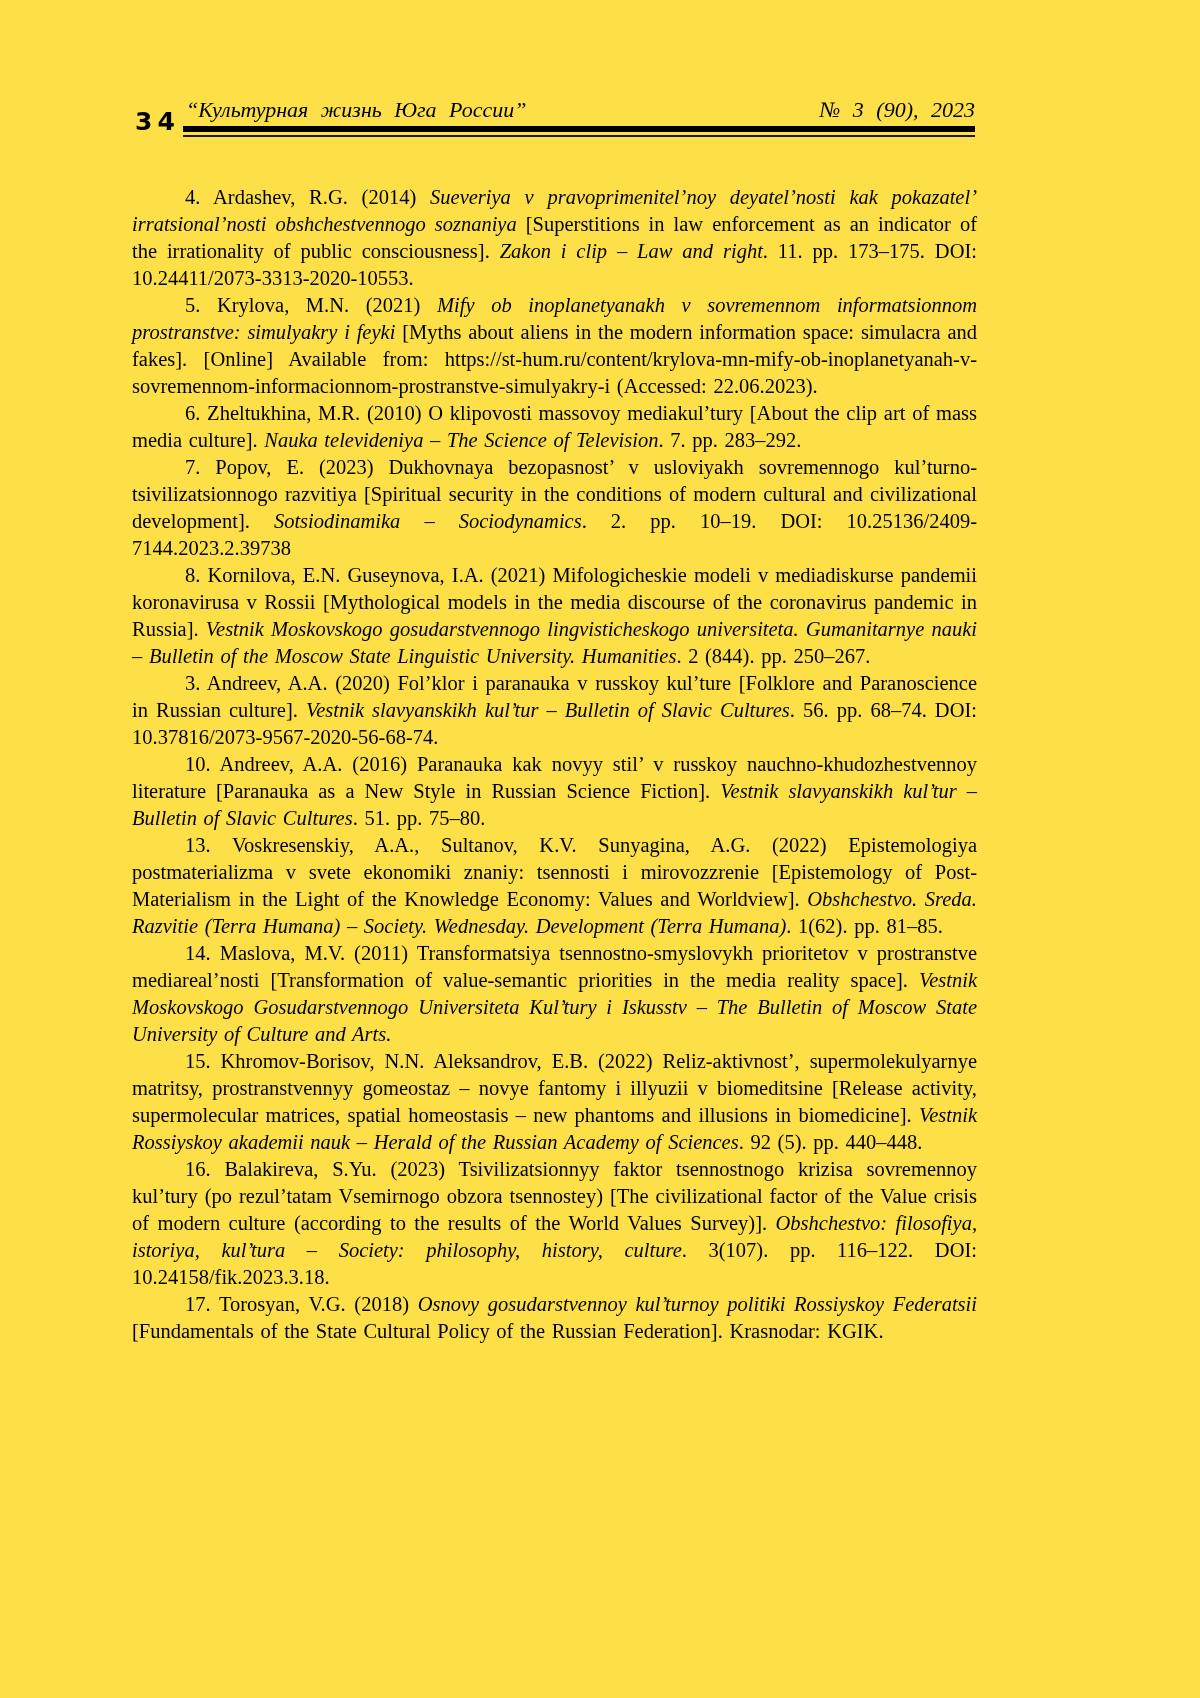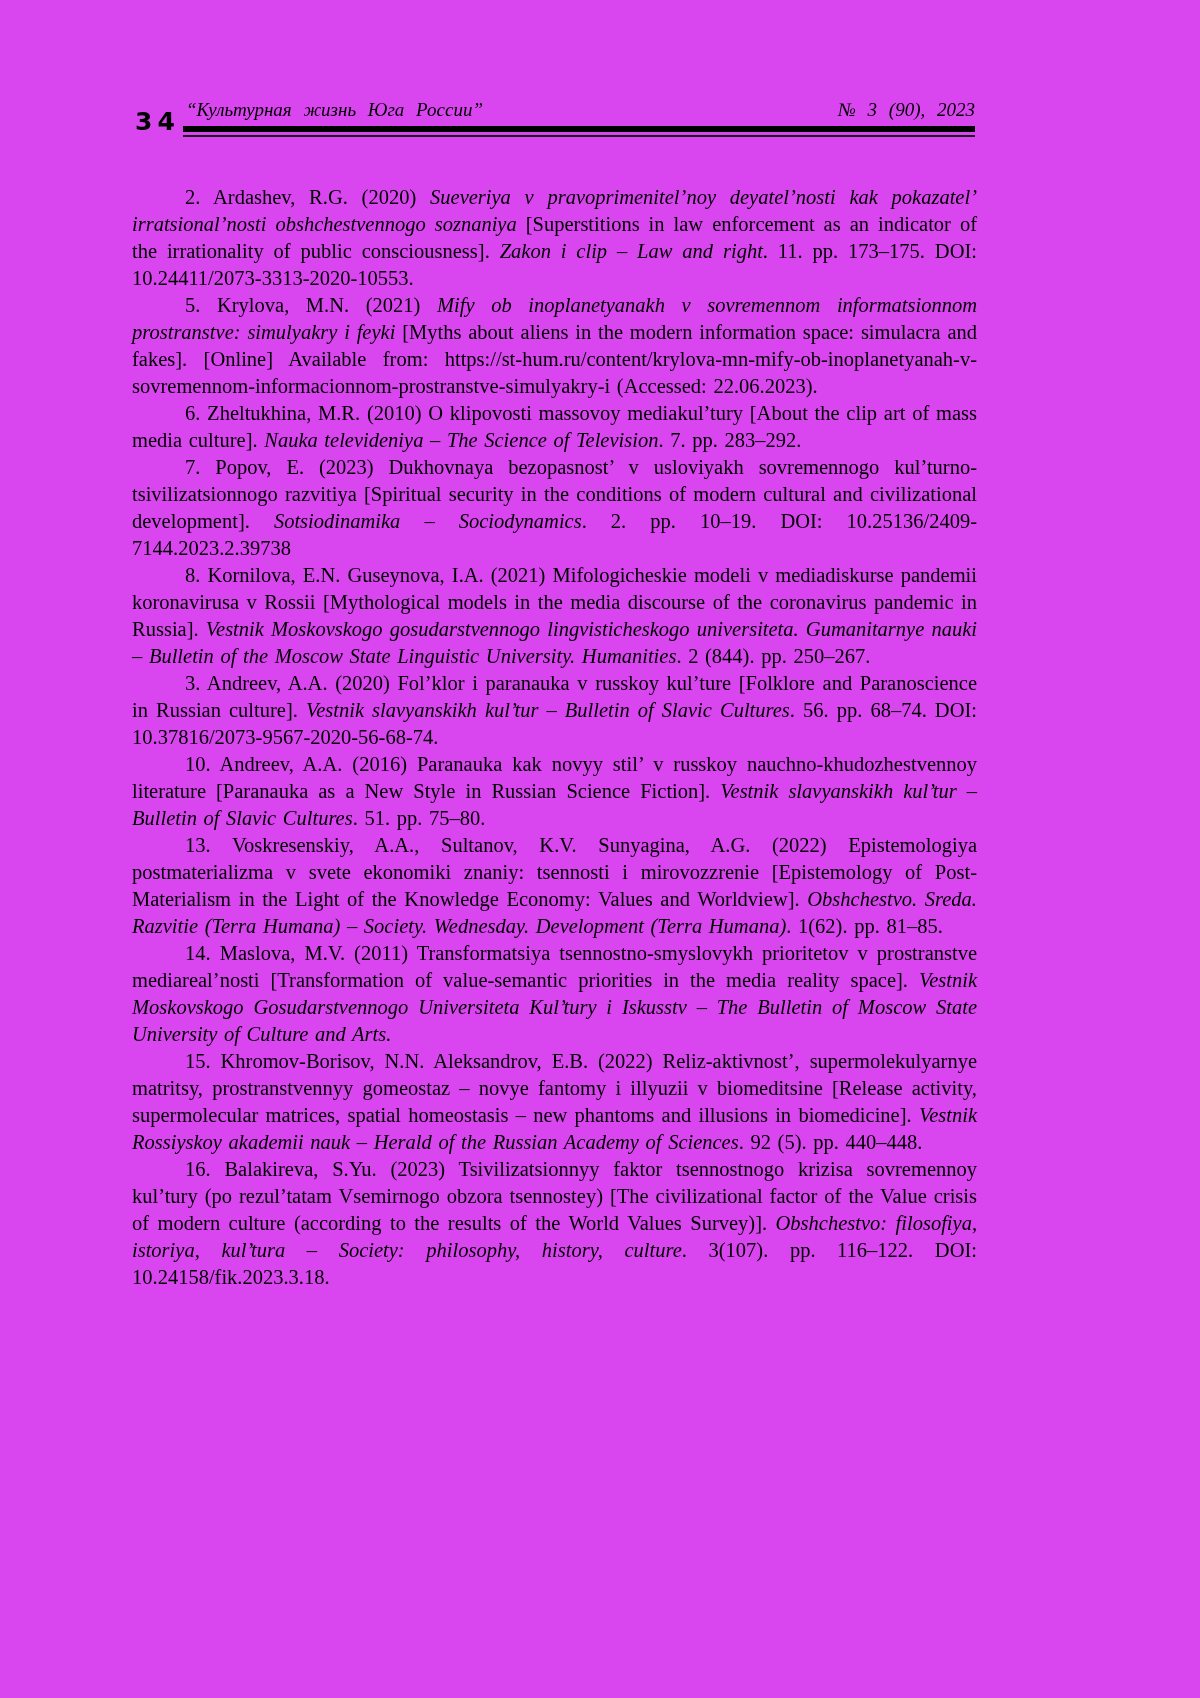--- a/index.html
+++ b/index.html
@@ -4,21 +4,21 @@
 <style>
   html, body {
     margin: 0;
     padding: 0;
     background: #ffffff;
   }
   .page {
     position: relative;
     width: 1200px;
     height: 1698px;
-    background: #d946ef;
+    background: #fde047;
     color: #000000;
     font-family: "Liberation Serif", "DejaVu Serif", serif;
     overflow: hidden;
   }
   
   .page-number {
     position: absolute;
     left: 135px;
     top: 109px;
     font-family: "DejaVu Sans", "Liberation Sans", sans-serif;
@@ -29,21 +29,21 @@
   }
   .running-head {
     position: absolute;
     left: 186px;
     top: 97px;
     width: 789px;
     display: flex;
     justify-content: space-between;
     align-items: baseline;
     font-style: italic;
-    font-size: 19px;
+    font-size: 22px;
     line-height: 26px;
     word-spacing: 7px;
     white-space: nowrap;
   }
   .header-rule {
     position: absolute;
     left: 183px;
     top: 126px;
     width: 792px;
   }
@@ -87,26 +87,27 @@
     <span class="journal-title">“Культурная жизнь Юга России”</span>
     <span class="issue-info">№ 3 (90), 2023</span>
   </div>
 
   <div class="header-rule">
     <div class="rule-thick"></div>
     <div class="rule-thin"></div>
   </div>
 
   <div class="references">
-      <p class="ref"><span>2. Ardashev, R.G. (2020) </span><i>Sueveriya v pravoprimenitel’noy deyatel’nosti kak pokazatel’ irratsional’nosti obshchestvennogo soznaniya</i><span> [Superstitions in law enforcement as an indicator of the irrationality of public consciousness]. </span><i>Zakon i clip – Law and right</i><span>. 11. pp. 173–175. DOI: 10.24411/2073-3313-2020-10553.</span></p>
+      <p class="ref"><span>4. Ardashev, R.G. (2014) </span><i>Sueveriya v pravoprimenitel’noy deyatel’nosti kak pokazatel’ irratsional’nosti obshchestvennogo soznaniya</i><span> [Superstitions in law enforcement as an indicator of the irrationality of public consciousness]. </span><i>Zakon i clip – Law and right</i><span>. 11. pp. 173–175. DOI: 10.24411/2073-3313-2020-10553.</span></p>
       <p class="ref"><span>5. Krylova, M.N. (2021) </span><i>Mify ob inoplanetyanakh v sovremennom informatsionnom prostranstve: simulyakry i feyki</i><span> [Myths about aliens in the modern information space: simulacra and fakes]. [Online] Available from: https://st-hum.ru/content/krylova-mn-mify-ob-inoplanetyanah-v-sovremennom-informacionnom-prostranstve-simulyakry-i (Accessed: 22.06.2023).</span></p>
       <p class="ref"><span>6. Zheltukhina, M.R. (2010) O klipovosti massovoy mediakul’tury [About the clip art of mass media culture]. </span><i>Nauka televideniya – The Science of Television</i><span>. 7. pp. 283–292.</span></p>
       <p class="ref"><span>7. Popov, E. (2023) Dukhovnaya bezopasnost’ v usloviyakh sovremennogo kul’turno-tsivilizatsionnogo razvitiya [Spiritual security in the conditions of modern cultural and civilizational development]. </span><i>Sotsiodinamika – Sociodynamics</i><span>. 2. pp. 10–19. DOI: 10.25136/2409-7144.2023.2.39738</span></p>
       <p class="ref"><span>8. Kornilova, E.N. Guseynova, I.A. (2021) Mifologicheskie modeli v mediadiskurse pandemii koronavirusa v Rossii [Mythological models in the media discourse of the coronavirus pandemic in Russia]. </span><i>Vestnik Moskovskogo gosudarstvennogo lingvisticheskogo universiteta. Gumanitarnye nauki – Bulletin of the Moscow State Linguistic University. Humanities</i><span>. 2 (844). pp. 250–267.</span></p>
       <p class="ref"><span>3. Andreev, A.A. (2020) Fol’klor i paranauka v russkoy kul’ture [Folklore and Paranoscience in Russian culture]. </span><i>Vestnik slavyanskikh kul’tur – Bulletin of Slavic Cultures</i><span>. 56. pp. 68–74. DOI: 10.37816/2073-9567-2020-56-68-74.</span></p>
       <p class="ref"><span>10. Andreev, A.A. (2016) Paranauka kak novyy stil’ v russkoy nauchno-khudozhestvennoy literature [Paranauka as a New Style in Russian Science Fiction]. </span><i>Vestnik slavyanskikh kul’tur – Bulletin of Slavic Cultures</i><span>. 51. pp. 75–80.</span></p>
       <p class="ref"><span>13. Voskresenskiy, A.A., Sultanov, K.V. Sunyagina, A.G. (2022) Epistemologiya postmaterializma v svete ekonomiki znaniy: tsennosti i mirovozzrenie [Epistemology of Post-Materialism in the Light of the Knowledge Economy: Values and Worldview]. </span><i>Obshchestvo. Sreda. Razvitie (Terra Humana) – Society. Wednesday. Development (Terra Humana)</i><span>. 1(62). pp. 81–85.</span></p>
       <p class="ref"><span>14. Maslova, M.V. (2011) Transformatsiya tsennostno-smyslovykh prioritetov v prostranstve mediareal’nosti [Transformation of value-semantic priorities in the media reality space]. </span><i>Vestnik Moskovskogo Gosudarstvennogo Universiteta Kul’tury i Iskusstv – The Bulletin of Moscow State University of Culture and Arts.</i></p>
       <p class="ref"><span>15. Khromov-Borisov, N.N. Aleksandrov, E.B. (2022) Reliz-aktivnost’, supermolekulyarnye matritsy, prostranstvennyy gomeostaz – novye fantomy i illyuzii v biomeditsine [Release activity, supermolecular matrices, spatial homeostasis – new phantoms and illusions in biomedicine]. </span><i>Vestnik Rossiyskoy akademii nauk – Herald of the Russian Academy of Sciences</i><span>. 92 (5). pp. 440–448.</span></p>
       <p class="ref"><span>16. Balakireva, S.Yu. (2023) Tsivilizatsionnyy faktor tsennostnogo krizisa sovremennoy kul’tury (po rezul’tatam Vsemirnogo obzora tsennostey) [The civilizational factor of the Value crisis of modern culture (according to the results of the World Values Survey)]. </span><i>Obshchestvo: filosofiya, istoriya, kul’tura – Society: philosophy, history, culture</i><span>. 3(107). pp. 116–122. DOI: 10.24158/fik.2023.3.18.</span></p>
+      <p class="ref"><span>17. Torosyan, V.G. (2018) </span><i>Osnovy gosudarstvennoy kul’turnoy politiki Rossiyskoy Federatsii</i><span> [Fundamentals of the State Cultural Policy of the Russian Federation]. Krasnodar: KGIK.</span></p>
     </div>
 
 </div>
 
 </body></html>

